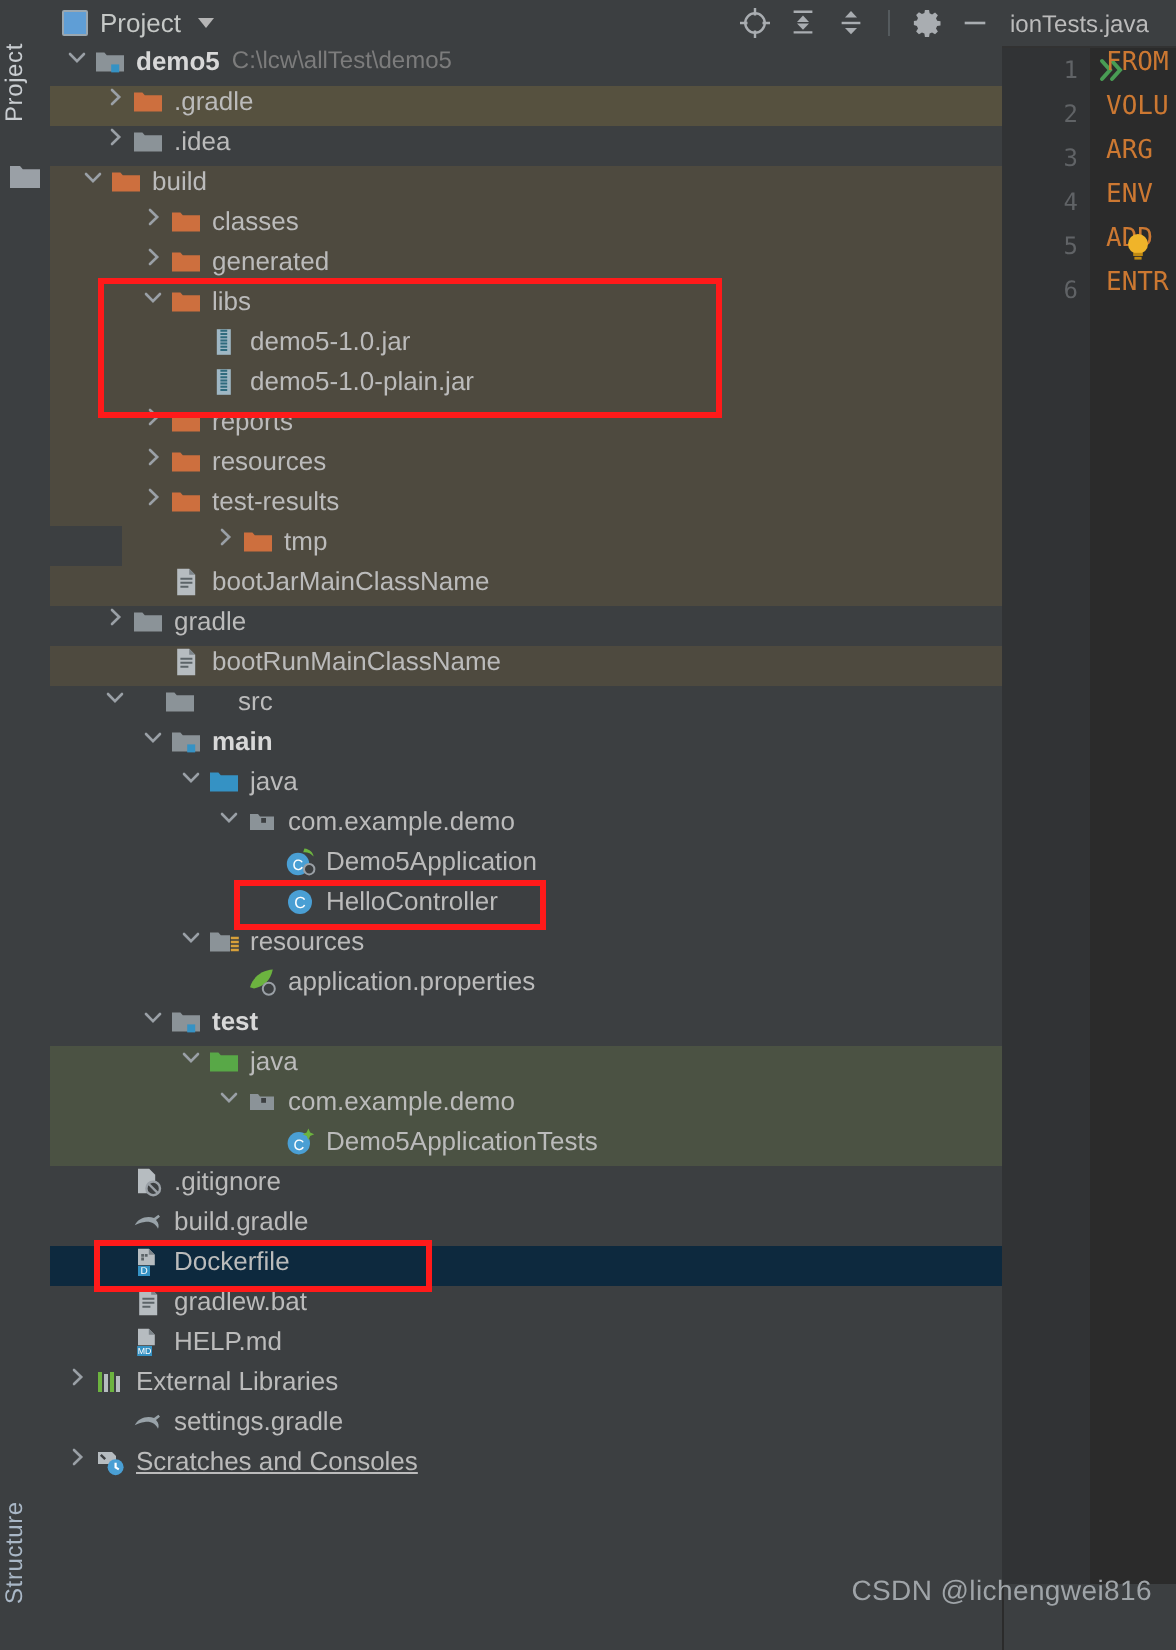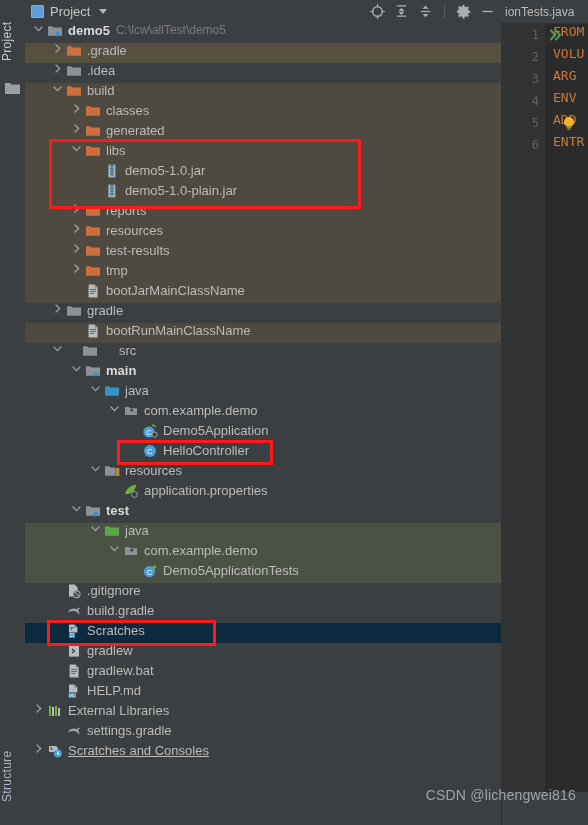--- a/index.html
+++ b/index.html
@@ -206,21 +206,21 @@
               <path d="M4 2l3.6 3.5L4 9" stroke="#9aa0a6" stroke-width="1.3" fill="none" stroke-linecap="round"></path>
             </svg>
           </span>
           <span class="ic">
             <svg width="16" height="16" viewBox="0 0 16 16">
               <path d="M1 3.2h4.2l1.2 1.4H15v8.2H1z" fill="#8b9398"></path>
             </svg>
           </span>
           <span class="lbl">.idea</span>
         </div>
-        <div class="row bg-excluded" style="padding-left: 27px;">
+        <div class="row bg-excluded" style="padding-left: 16px;">
           <span class="twisty">
             <svg width="11" height="11" viewBox="0 0 11 11">
               <path d="M2 4l3.5 3.6L9 4" stroke="#9aa0a6" stroke-width="1.3" fill="none" stroke-linecap="round"></path>
             </svg>
           </span>
           <span class="ic">
             <svg width="16" height="16" viewBox="0 0 16 16">
               <path d="M1 3.2h4.2l1.2 1.4H15v8.2H1z" fill="#cd6f3e"></path>
             </svg>
           </span>
@@ -317,21 +317,21 @@
               <path d="M4 2l3.6 3.5L4 9" stroke="#9aa0a6" stroke-width="1.3" fill="none" stroke-linecap="round"></path>
             </svg>
           </span>
           <span class="ic">
             <svg width="16" height="16" viewBox="0 0 16 16">
               <path d="M1 3.2h4.2l1.2 1.4H15v8.2H1z" fill="#cd6f3e"></path>
             </svg>
           </span>
           <span class="lbl">test-results</span>
         </div>
-        <div class="row bg-excluded" style="padding-left: 46px;">
+        <div class="row bg-excluded" style="padding-left: 46px; margin-left: 36px;">
           <span class="twisty">
             <svg width="11" height="11" viewBox="0 0 11 11">
               <path d="M4 2l3.6 3.5L4 9" stroke="#9aa0a6" stroke-width="1.3" fill="none" stroke-linecap="round"></path>
             </svg>
           </span>
           <span class="ic">
             <svg width="16" height="16" viewBox="0 0 16 16">
               <path d="M1 3.2h4.2l1.2 1.4H15v8.2H1z" fill="#cd6f3e"></path>
             </svg>
           </span>
@@ -549,31 +549,21 @@
           <span class="twisty none"></span>
           <span class="ic">
             <svg width="16" height="16" viewBox="0 0 16 16">
               <path d="M3 1.4h5.4l3 3v5.2H3z" fill="#b6bcc0"></path>
               <path d="M8.4 1.4l3 3h-3z" fill="#7d858a"></path>
               <path d="M4.6 4h1.4v1.4H4.6zM6.4 4h1.4v1.4H6.4zM4.6 5.8h1.4v1.4H4.6z" fill="#5c6468"></path>
               <rect x="3" y="10" width="6" height="5" fill="#3592c4"></rect>
               <text x="6" y="14.2" font-size="5" font-family="sans-serif" fill="#ffffff" text-anchor="middle">D</text>
             </svg>
           </span>
-          <span class="lbl">Scratches</span>
-        </div>
-        <div class="row " style="padding-left: 27px;">
-          <span class="twisty none"></span>
-          <span class="ic">
-            <svg width="16" height="16" viewBox="0 0 16 16">
-              <rect x="3" y="2.4" width="10" height="11.2" fill="#b6bcc0"></rect>
-              <path d="M6 6l2.4 2-2.4 2" stroke="#3c3f41" stroke-width="1.3" fill="none"></path>
-            </svg>
-          </span>
-          <span class="lbl">gradlew</span>
+          <span class="lbl">Dockerfile</span>
         </div>
         <div class="row " style="padding-left: 27px;">
           <span class="twisty none"></span>
           <span class="ic">
             <svg width="16" height="16" viewBox="0 0 16 16">
               <path d="M3.6 1.4h6l3 3v10.2h-9z" fill="#b6bcc0"></path>
               <path d="M9.6 1.4l3 3h-3z" fill="#7d858a"></path>
               <path d="M5.2 6.4h6M5.2 8.4h6M5.2 10.4h4" stroke="#5c6468" stroke-width="1"></path>
             </svg>
           </span>

